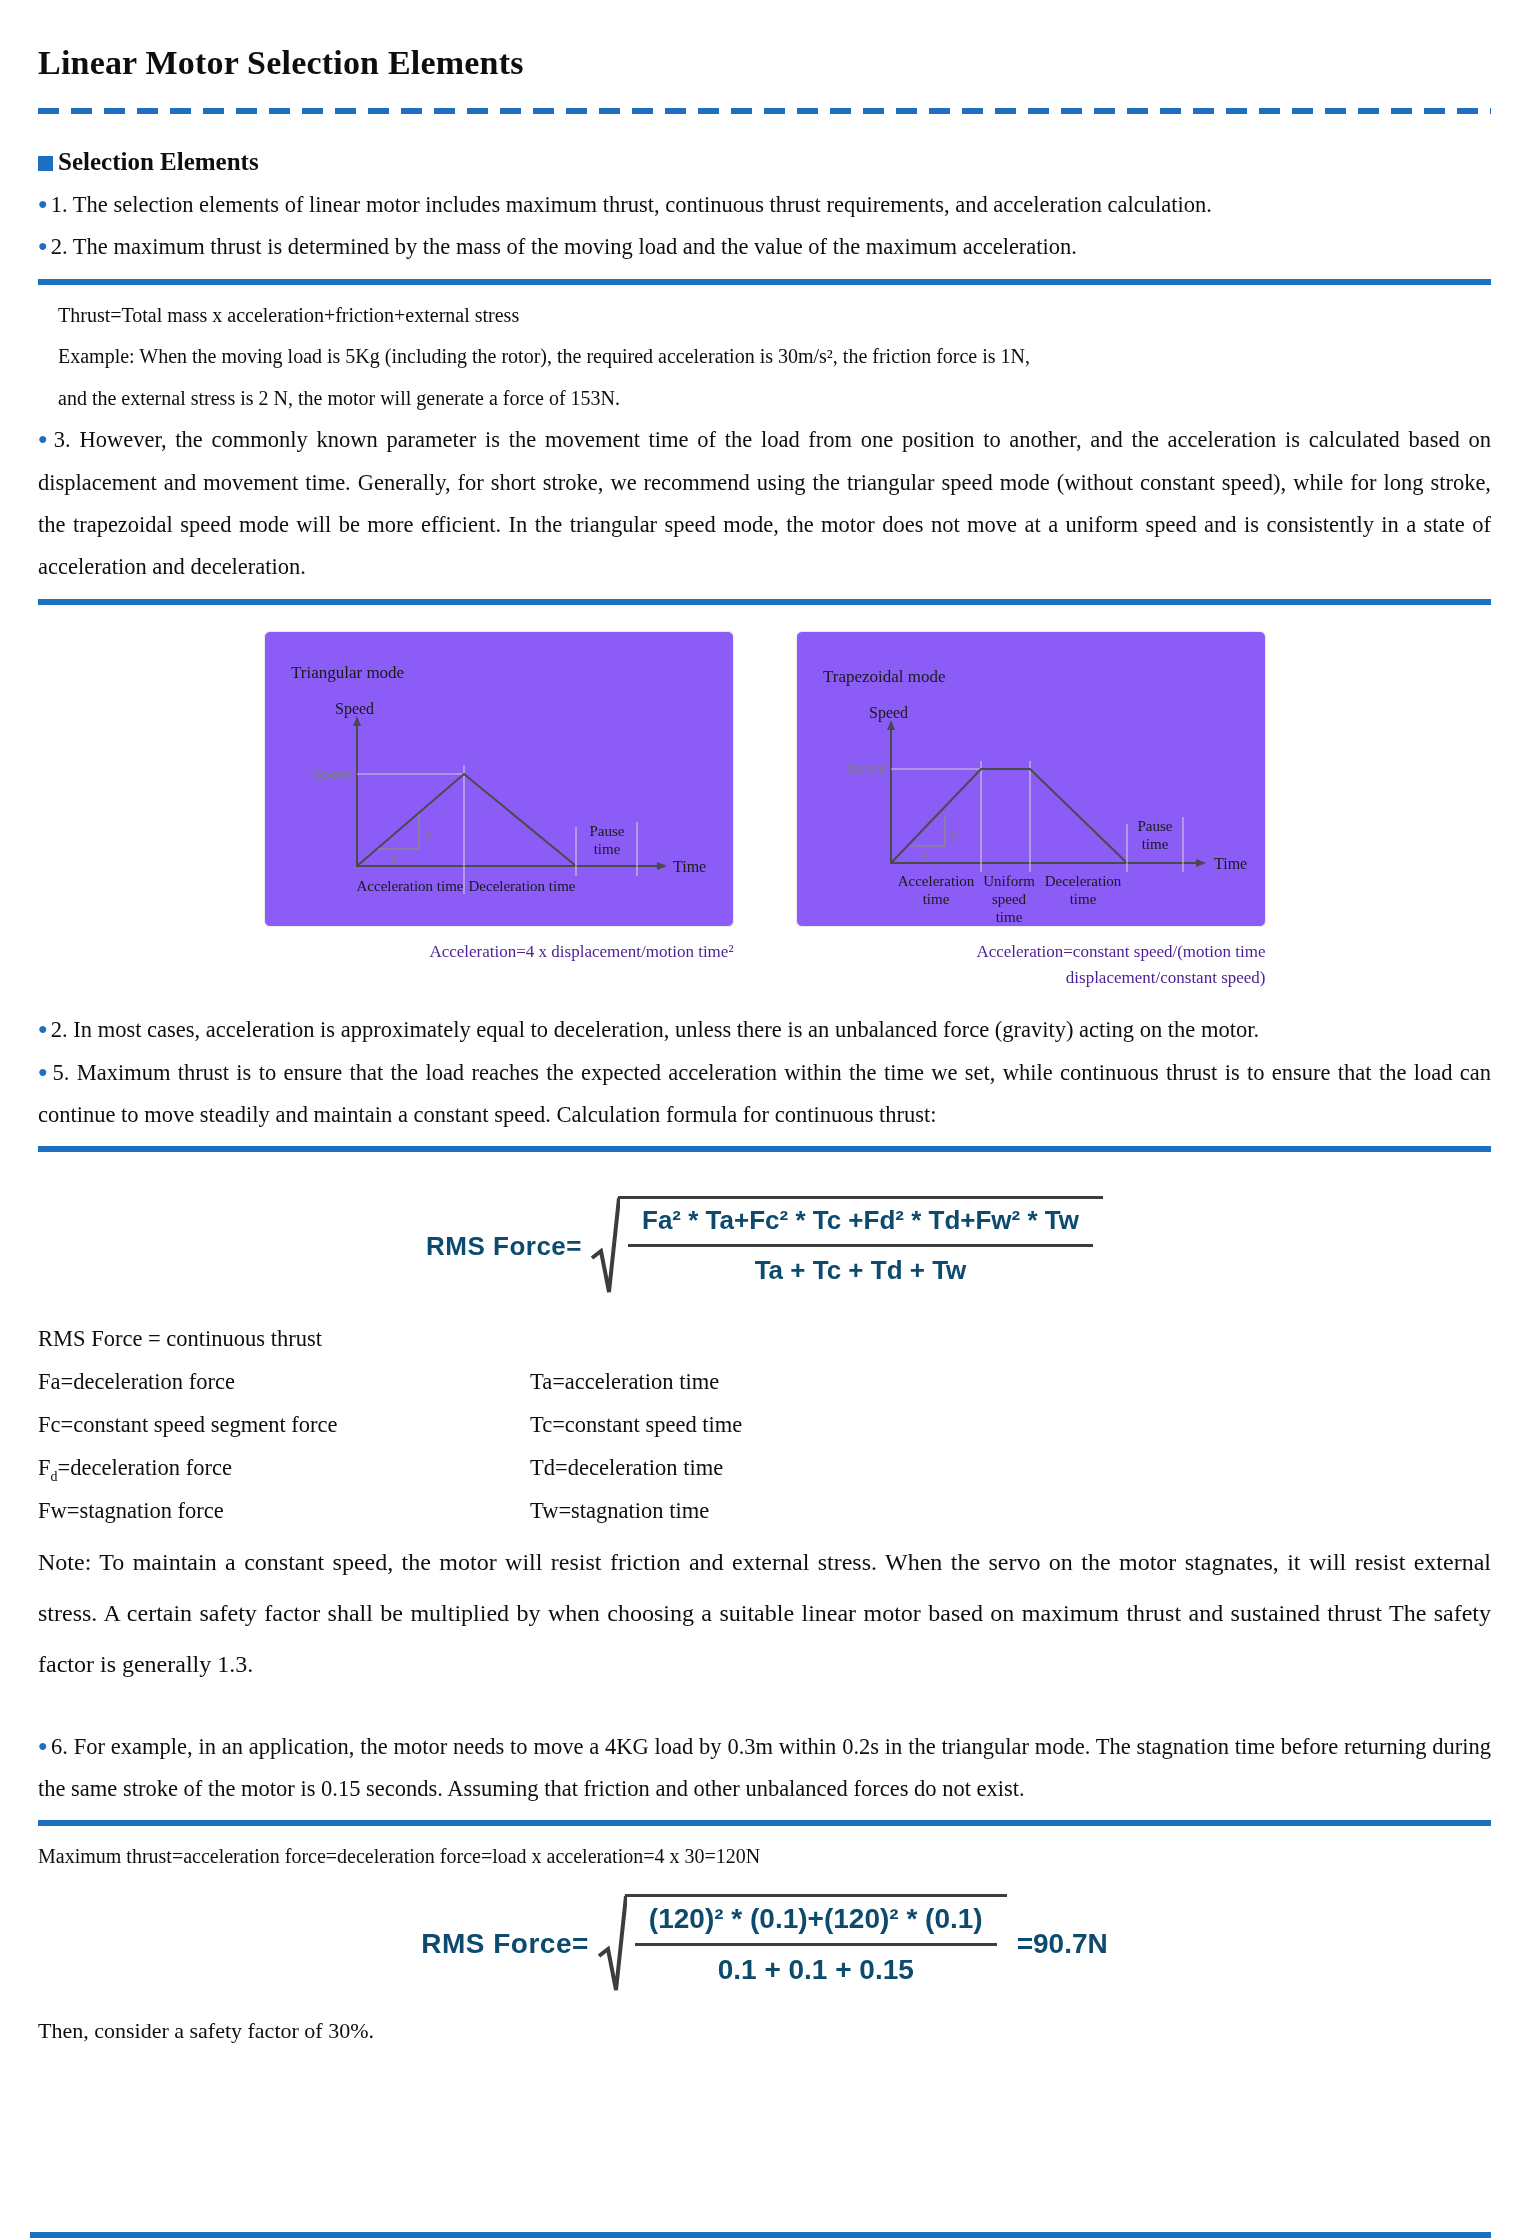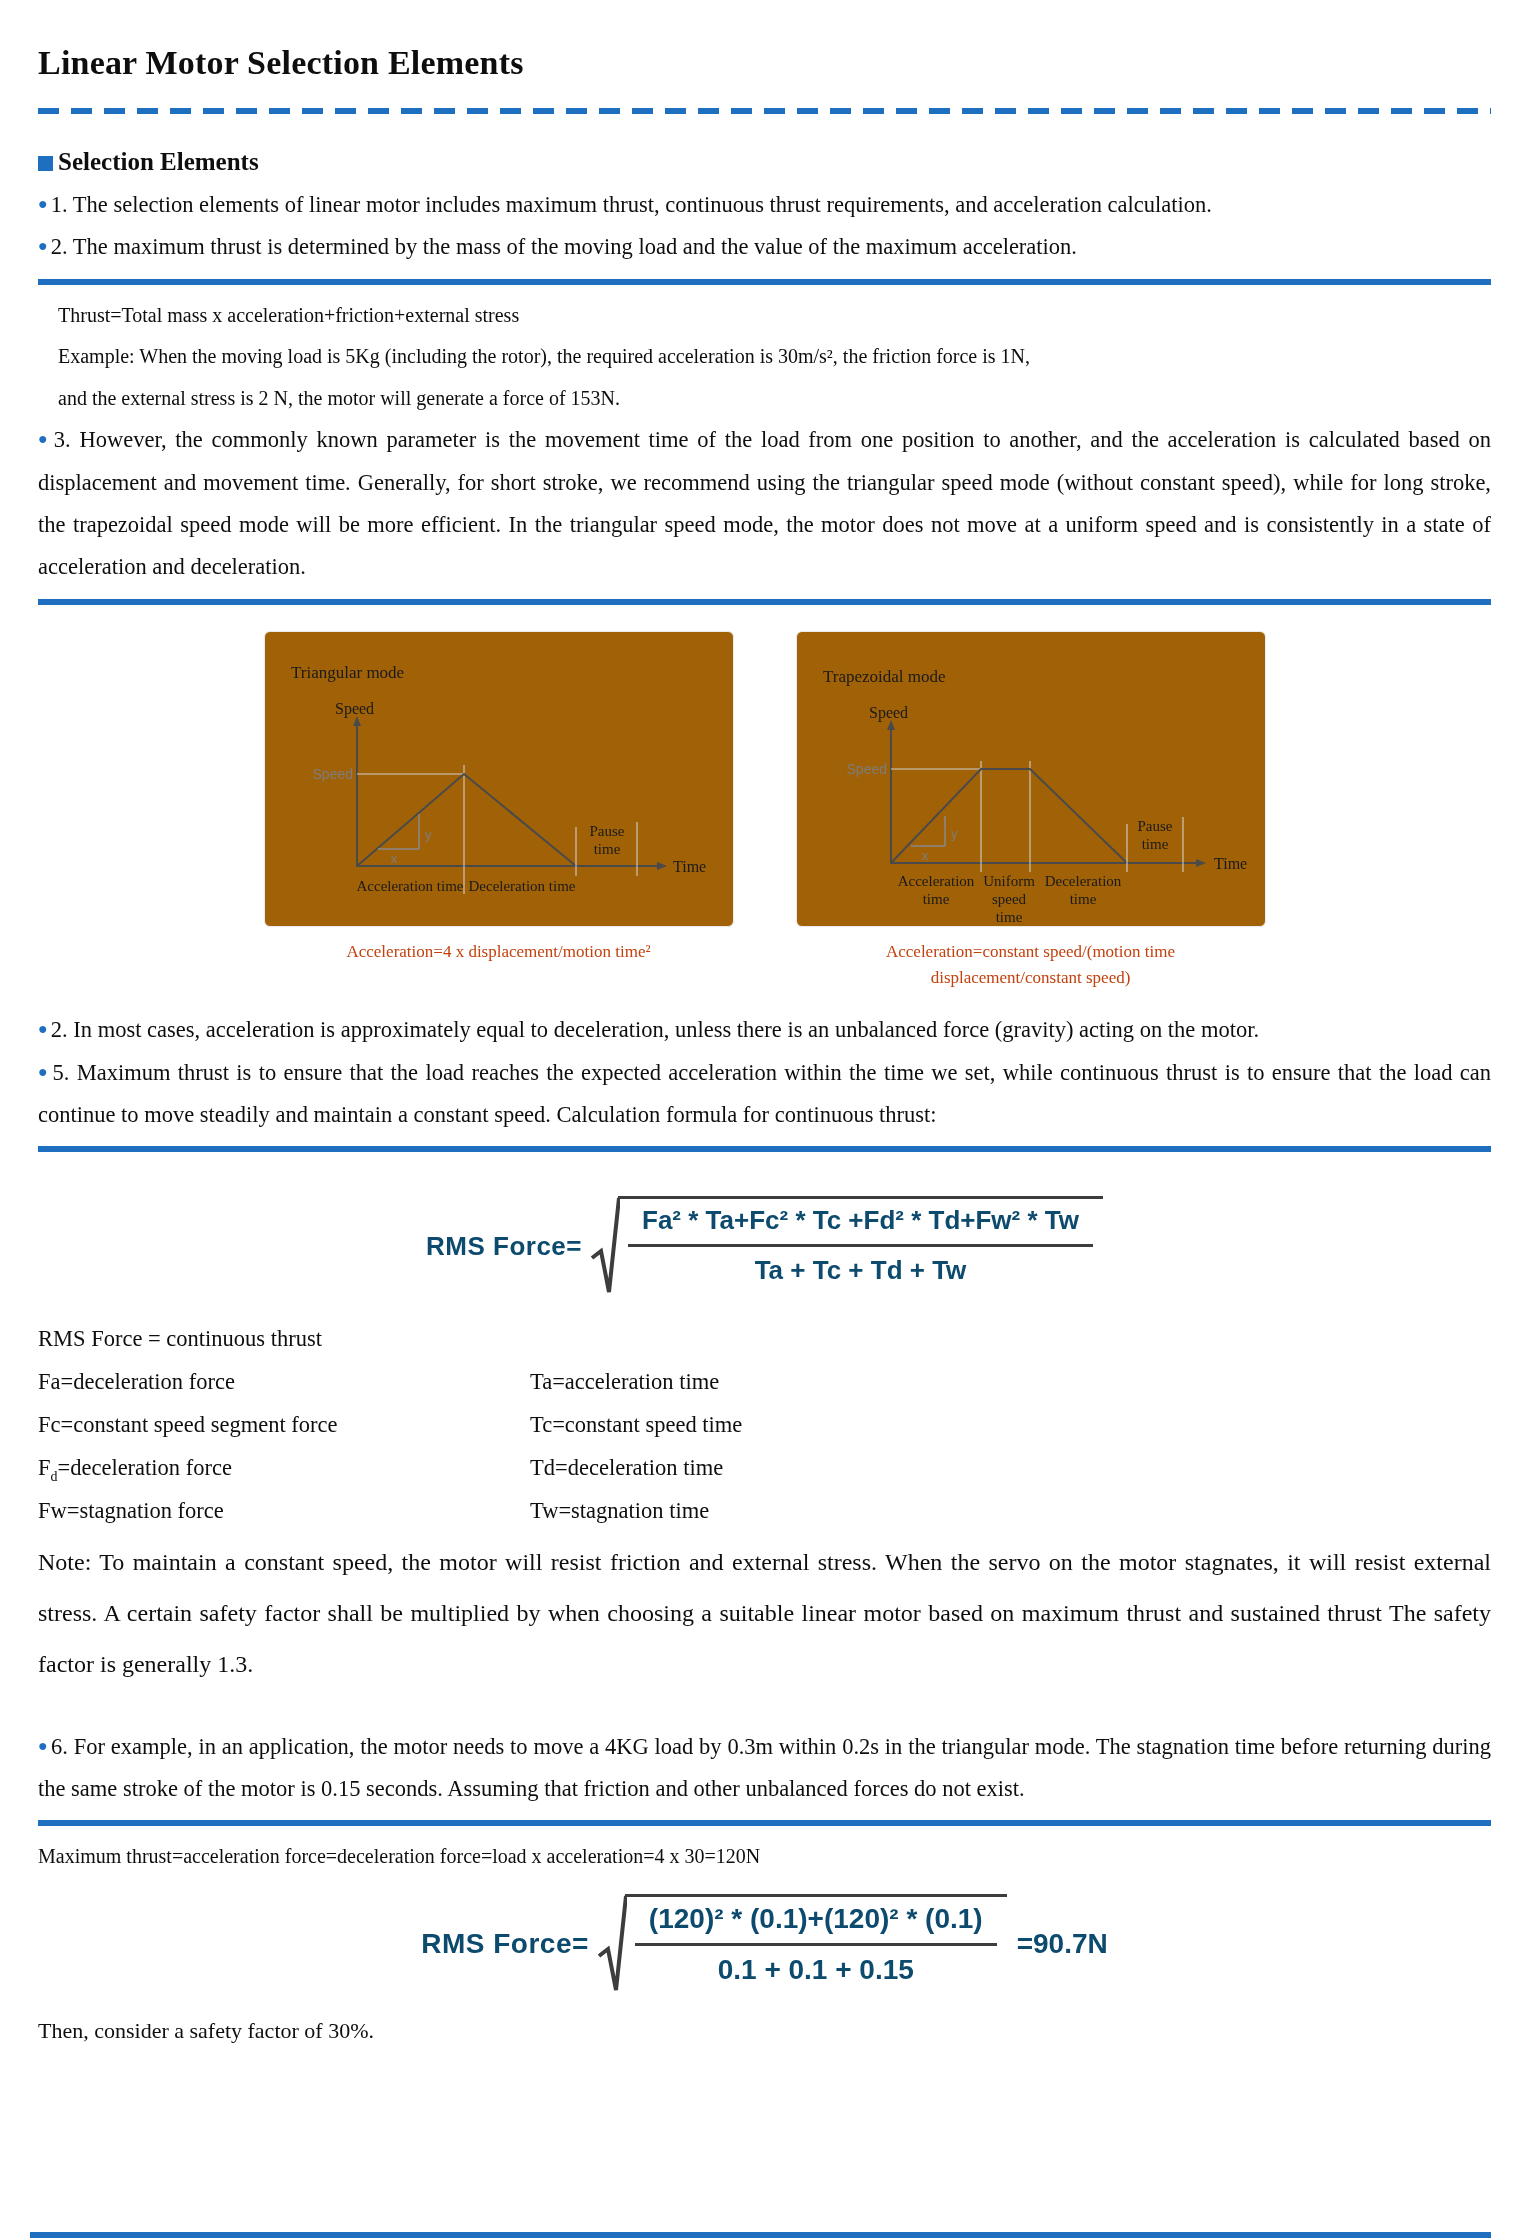--- a/index.html
+++ b/index.html
@@ -32,26 +32,26 @@
   }
   .bullet {
     color:#1f6fc0; font-size:0.72em; vertical-align:3px; margin-right:3px;
   }
   .small-block { font-size:20px; line-height:2.08;margin-left:20px; }
   .small-line { display:block; }
 
   
   .diagram-row { display:flex; justify-content:center; gap:62px; margin-top:26px; }
   .chart-card {
-    width:470px; height:296px; background:#a16207;
+    width:470px; height:296px; background:#8b5cf6;
     border:1px solid #ececec; border-radius:6px;
     box-shadow:0 0 2px rgba(0,0,0,0.03);
   }
   .caption-row { display:flex; justify-content:center; gap:62px; margin-top:12px; margin-bottom:18px; }
-  .caption { width:470px; text-align:center; font-size:17px; line-height:1.55; color:#c2410c; }
+  .caption { width:470px; text-align:right; font-size:17px; line-height:1.55; color:#4c1d95; }
 
   svg text { font-family:"Liberation Serif","DejaVu Serif",serif; fill:#1a1a1a; }
   svg text.gray-label { font-family:"Liberation Sans","DejaVu Sans",sans-serif; fill:#7d7d7d; }
 
   
   .formula-wrap { display:flex; justify-content:center; align-items:center; }
   .formula {
     display:flex; align-items:center;
     font-family:"Liberation Sans","DejaVu Sans",sans-serif;
     color:#0c4a6e; font-weight:bold;

